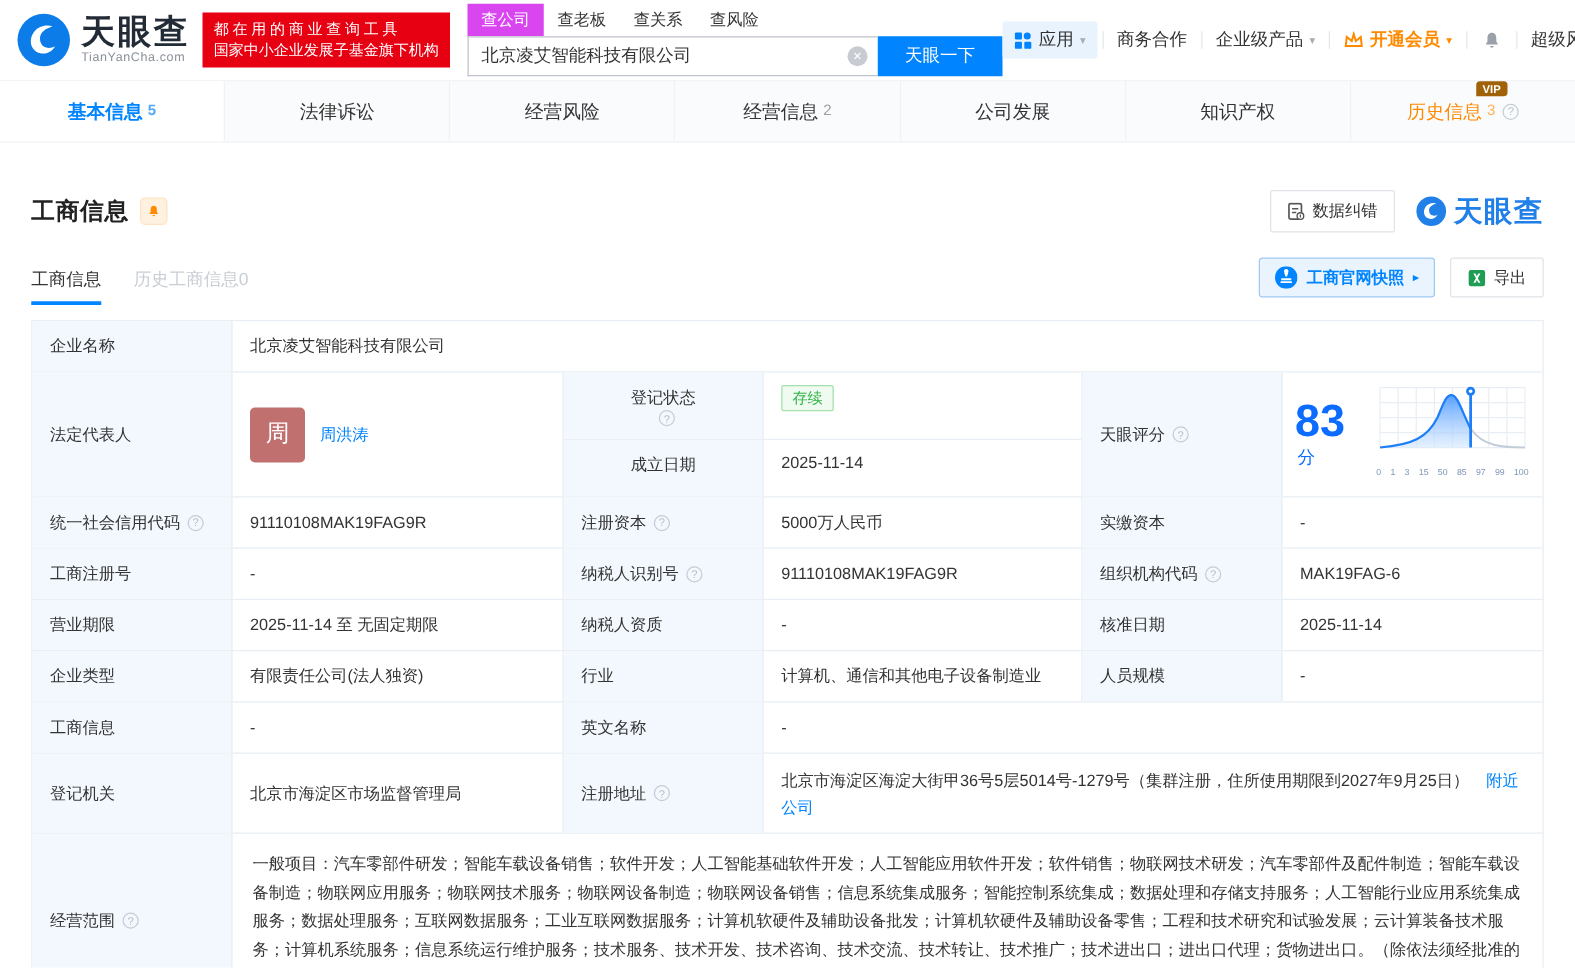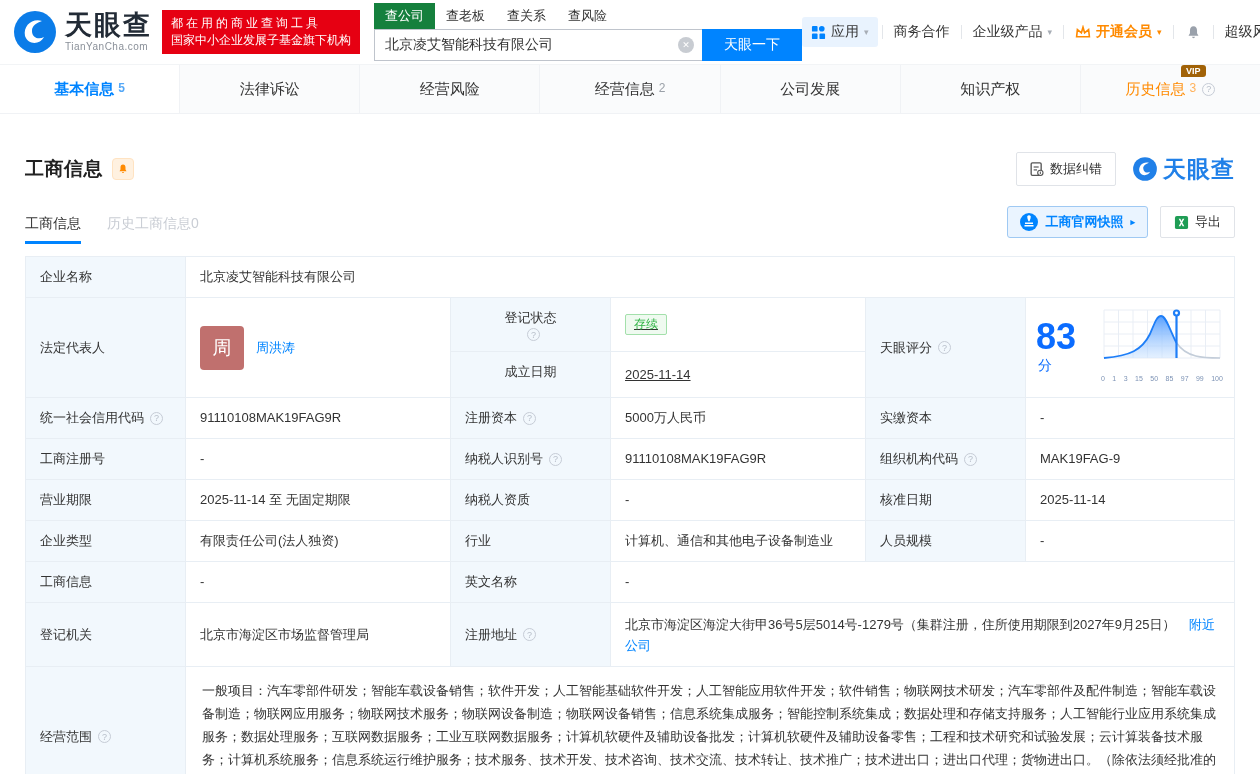--- a/index.html
+++ b/index.html
@@ -12,21 +12,21 @@
   .logo-text{ display:flex; flex-direction:column; line-height:1; }
   .logo-cn{ font-size:27px; font-weight:700; color:#222b36; letter-spacing:2px; }
   .logo-en{ font-size:10px; color:#8a9099; margin-top:3px; letter-spacing:.5px; }
   .slogan{ margin-left:10px; background:#e60012; color:#fff; padding:5px 9px; line-height:17px;
     font-size:12px; flex:none; }
   .slogan .l1{ letter-spacing:3px; display:block; }
   .slogan .l2{ display:block; }
   .search{ margin-left:14px; width:428px; flex:none; }
   .stabs{ display:flex; font-size:13px; }
   .stab{ padding:4px 11px; color:#333; cursor:pointer; }
-  .stab.active{ background:#15803d; color:#fff; }
+  .stab.active{ background:#d946ef; color:#fff; }
   .srow{ display:flex; }
   .sinput-wrap{ position:relative; flex:1; }
   .sinput{ width:100%; height:32px; border:1px solid #bfc4cc; border-right:none; padding:0 32px 0 10px;
     font-size:14px; color:#333; outline:none; font-family:inherit; }
   .clear{ position:absolute; right:8px; top:8px; width:16px; height:16px; border-radius:50%;
     background:#c8ccd2; color:#fff; font-size:9px; display:flex; align-items:center; justify-content:center; cursor:pointer; }
   .sbtn{ width:100px; height:32px; background:#0084ff; color:#fff; font-size:14px; border:none;
     cursor:pointer; font-family:inherit; }
   .topmenu{ margin-left:auto; display:flex; align-items:center; font-size:14px; color:#333; }
   .tm-item{ display:flex; align-items:center; gap:5px; padding:0 11px; cursor:pointer; white-space:nowrap; }
@@ -80,21 +80,21 @@
   .cell.last{ border-right:none; }
   .lbl{ background:#f2f8fd; width:160px; flex:none; color:#333; }
   .w-v1{ width:265px; flex:none; }
   .w-v2{ width:255px; flex:none; }
   .grow{ flex:1; }
   .r1{ min-height:40px;text-align:center; } .rs{ min-height:39px; } .r8{ min-height:60px; }
   .mid{ width:415px; flex:none; display:flex; flex-direction:column; border-right:1px solid #e8eef4; }
   .mrow{ flex:1; display:flex; }
   .mrow.first{ border-bottom:1px solid #e8eef4; }
   .mrow .lbl{ border-right:1px solid #e8eef4;flex-direction:column; }
-  .mrow .val{ flex:1; padding:10px 14px; font-size:13px; display:flex; align-items:center;text-decoration:underline; }
+  .mrow .val{ flex:1; padding:10px 14px; font-size:13px; display:flex; align-items:flex-start; }
   .q{ display:inline-flex; width:13px; height:13px; border:1px solid #c6ccd6; border-radius:50%; color:#b7bec9;
     font-size:9px; align-items:center; justify-content:center; margin-left:6px; flex:none; cursor:pointer; }
   .badge-green{ color:#2fb344; background:#effaf0; border:1px solid #a3e0ab; padding:1px 8px; font-size:12px;
     border-radius:2px; }
   .avatar{ width:44px; height:44px; background:#c0706e; color:#fff; border-radius:4px; display:flex;
     align-items:center; justify-content:center; font-size:19px; flex:none; }
   a.link{ color:#0084ff; text-decoration:none; cursor:pointer; }
   .repname{ margin-left:12px; }
   .score-cell{ display:flex; align-items:center; justify-content:center; gap:12px; padding:8px 10px; }
   .score-num{ font-size:36px; font-weight:700; color:#0b6cff; line-height:1; }
@@ -379,21 +379,21 @@
       <div class="cell w-v1">-</div>
       <div class="cell lbl">
         <span>纳税人识别号</span>
         <span class="q">?</span>
       </div>
       <div class="cell w-v2">91110108MAK19FAG9R</div>
       <div class="cell lbl">
         <span>组织机构代码</span>
         <span class="q">?</span>
       </div>
-      <div class="cell grow last">MAK19FAG-9</div>
+      <div class="cell grow last">MAK19FAG-6</div>
     </div>
 
     <div class="trow rs">
       <div class="cell lbl">营业期限</div>
       <div class="cell w-v1">2025-11-14 至 无固定期限</div>
       <div class="cell lbl">纳税人资质</div>
       <div class="cell w-v2">-</div>
       <div class="cell lbl">核准日期</div>
       <div class="cell grow last">2025-11-14</div>
     </div>

